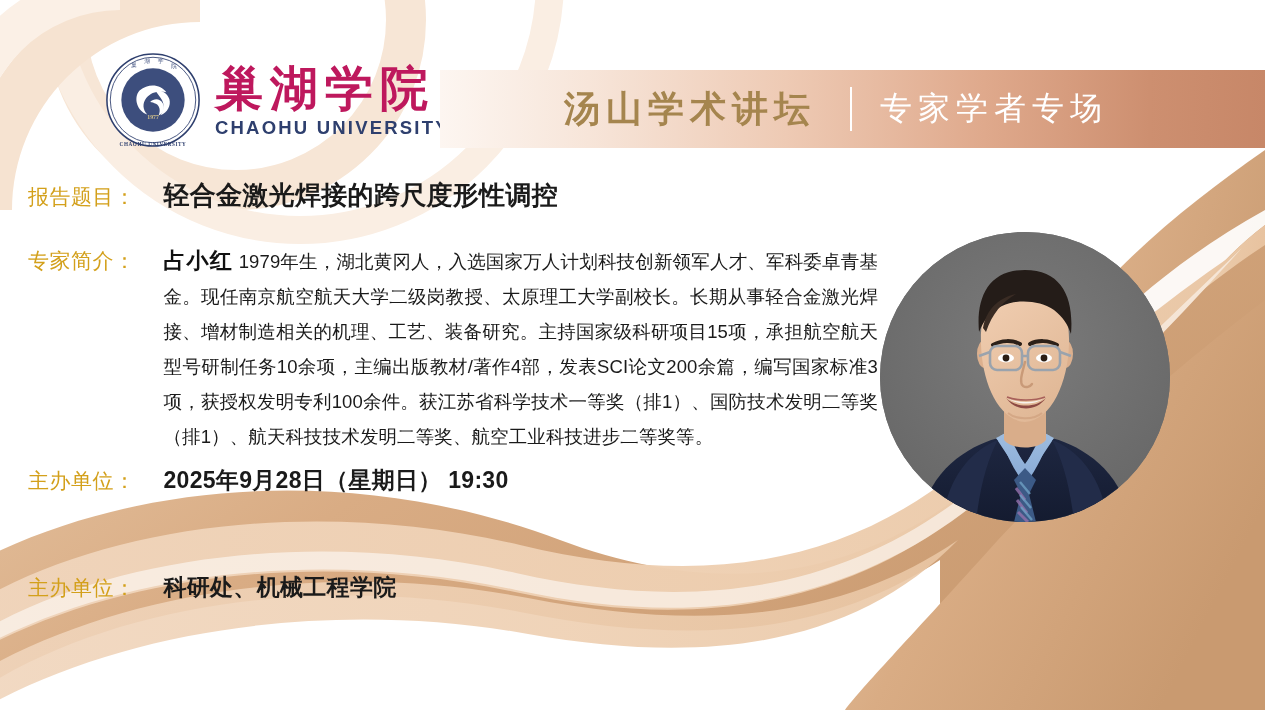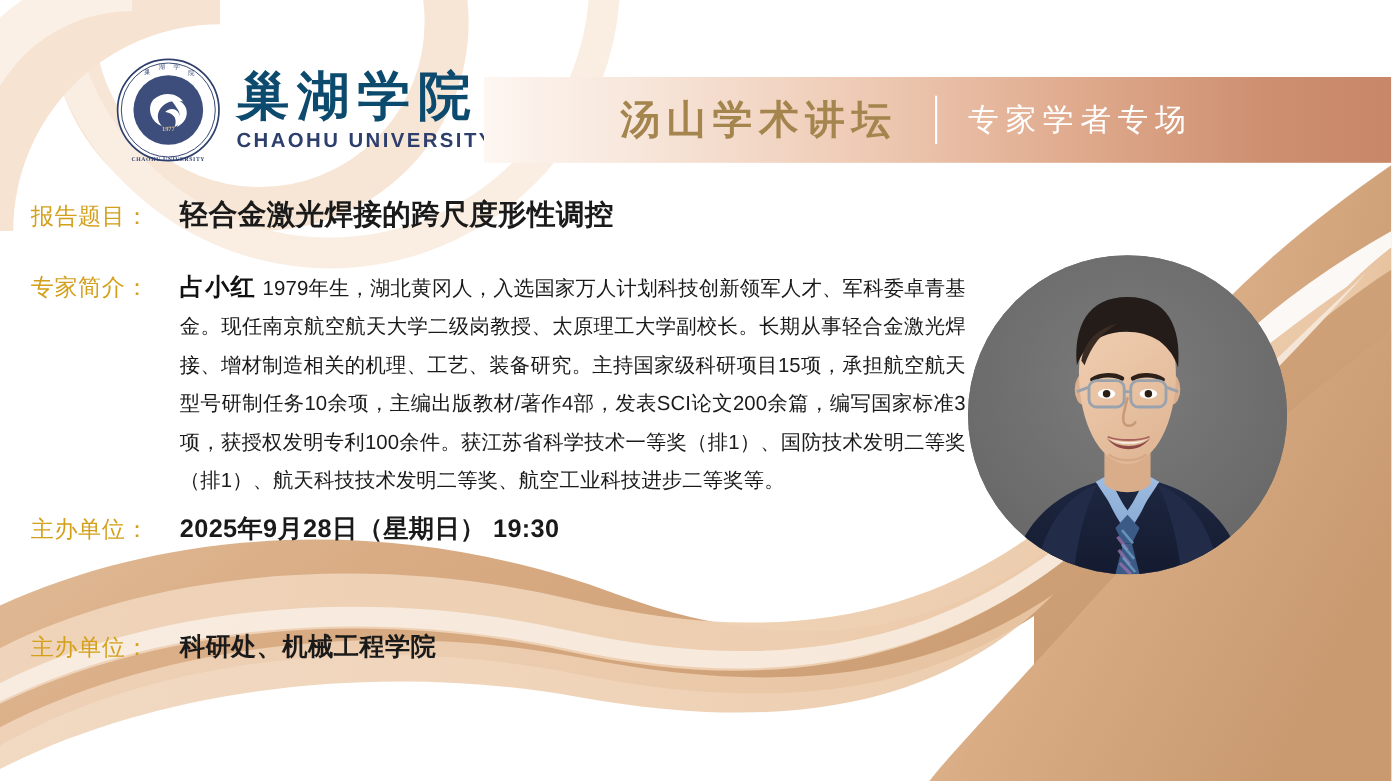--- a/index.html
+++ b/index.html
@@ -52,21 +52,21 @@
   .logo-wordmark {
     display: flex;
     flex-direction: column;
     align-items: flex-start;
     margin-top: 2px;
   }
   .logo-cn {
     font-family: "DejaVu Serif", "Liberation Serif", serif;
     font-size: 48px;
     font-weight: 700;
-    color: #0c4a6e;
+    color: #be185d;
     letter-spacing: 7px;
     line-height: 1.0;
     white-space: nowrap;
   }
   .logo-en {
     font-family: "Liberation Sans", sans-serif;
     font-size: 18.5px;
     font-weight: 700;
     color: #2e3f6e;
     letter-spacing: 2.2px;
@@ -101,21 +101,21 @@
   }
   .banner-divider {
     width: 2px;
     height: 44px;
     background: #ffffff;
     margin: 0 28px 0 34px;
     flex: none;
   }
   .banner-sub {
     font-family: "DejaVu Serif", "Liberation Serif", serif;
-    font-size: 28px;
+    font-size: 32px;
     font-weight: 400;
     color: #ffffff;
     letter-spacing: 6px;
     white-space: nowrap;
   }
 
   
   .row {
     position: absolute;
     display: flex;

